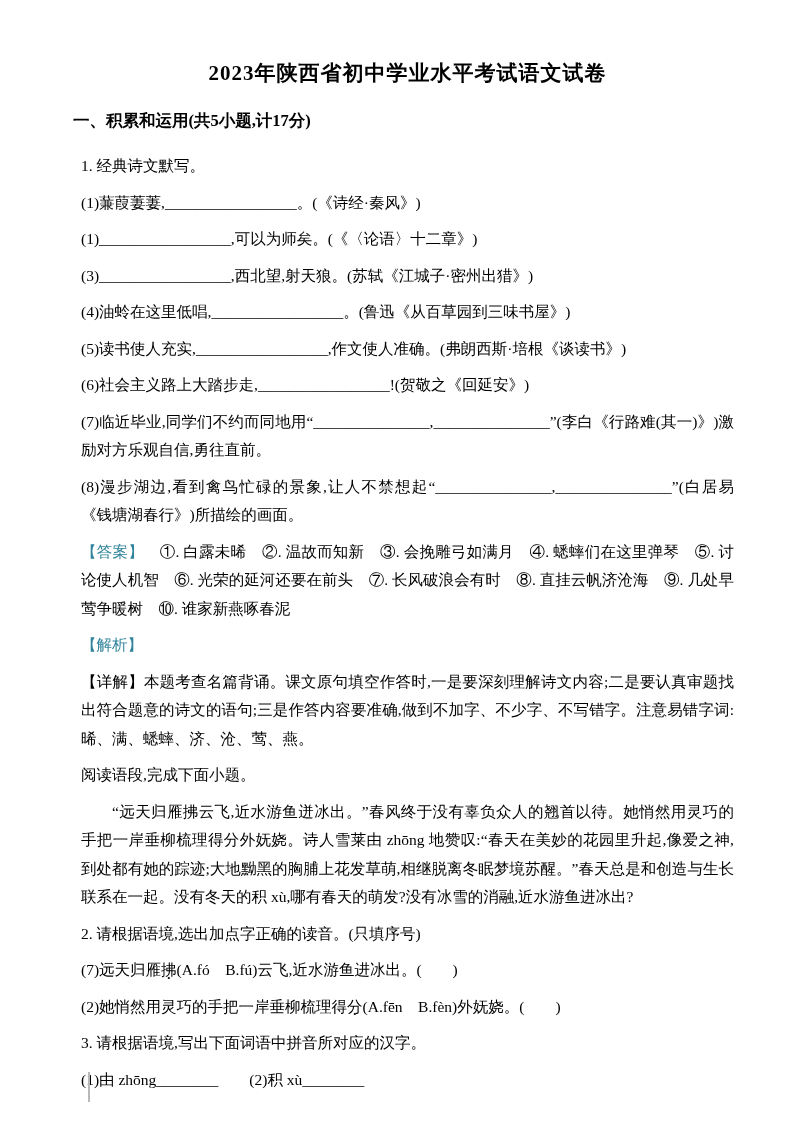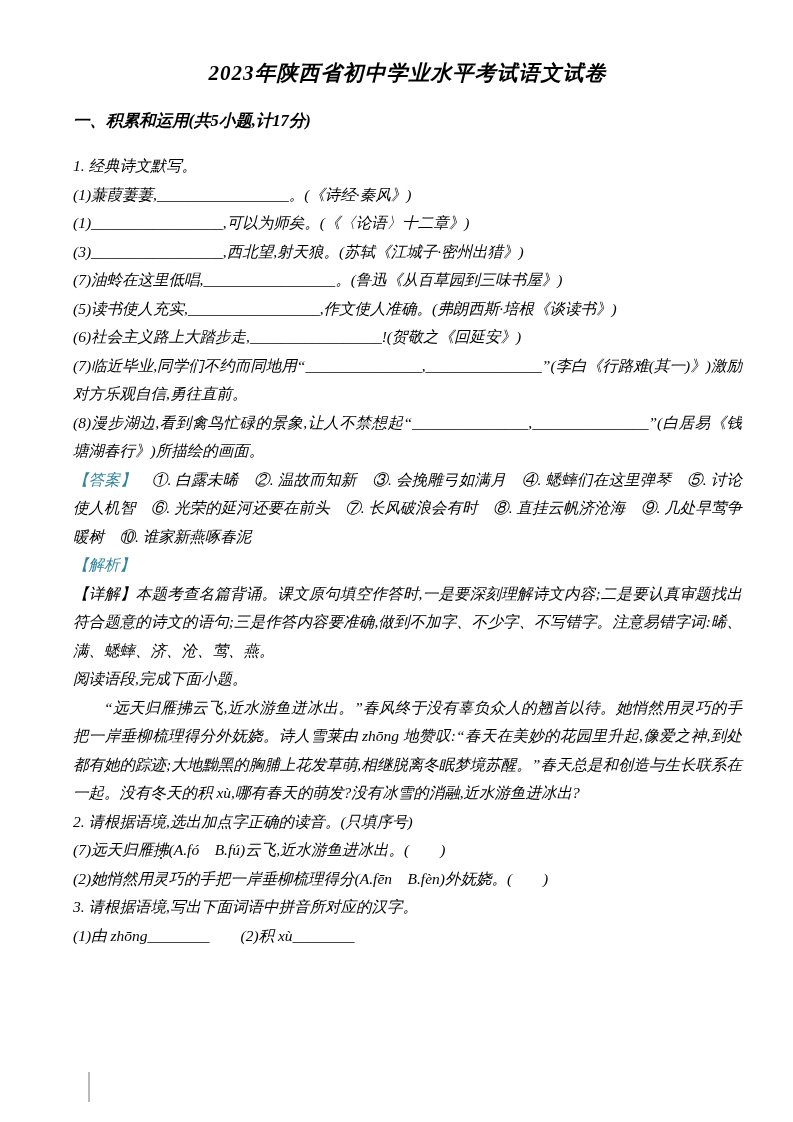--- a/index.html
+++ b/index.html
@@ -11,38 +11,37 @@
     position: relative;
     width: 793px;
     height: 1122px;
     background: #ffffff;
     font-family: "Liberation Serif", "DejaVu Serif", serif;
     color: #000000;
     overflow: hidden;
   }
   .content {
     padding: 58px 51px 0 73px;
-    font-style: italic;
   }
   h1.title {
     margin: 0 0 20px 0;
     font-size: 21px;
     line-height: 30px;
     font-weight: bold;
     text-align: center;
     letter-spacing: 1px;
   }
   h2.section {
     margin: 0 0 18px 0;
     font-size: 16.5px;
     line-height: 26px;
     font-weight: bold;
   }
   p.line {
-    margin: 0;
+    margin: 8px;
     font-size: 15.5px;
     line-height: 28.5px;
     text-align: justify;
   }
   p.passage {
     text-indent: 2em;
   }
   .blue {
     color: #31849b;
   }
@@ -74,21 +73,21 @@
   <div class="content">
 
     <h1 class="title">2023年陕西省初中学业水平考试语文试卷</h1>
 
     <h2 class="section">一、积累和运用(共5小题,计17分)</h2>
 
     <p class="line">1. 经典诗文默写。</p>
     <p class="line">(1)蒹葭萋萋,_________________。(《诗经·秦风》)</p>
     <p class="line">(1)_________________,可以为师矣。(《〈论语〉十二章》)</p>
     <p class="line">(3)_________________,西北望,射天狼。(苏轼《江城子·密州出猎》)</p>
-    <p class="line">(7)油蛉在这里低唱,_________________。(鲁迅《从百草园到三味书屋》)</p>
+    <p class="line">(4)油蛉在这里低唱,_________________。(鲁迅《从百草园到三味书屋》)</p>
     <p class="line">(5)读书使人充实,_________________,作文使人准确。(弗朗西斯·培根《谈读书》)</p>
     <p class="line">(6)社会主义路上大踏步走,_________________!(贺敬之《回延安》)</p>
     <p class="line">(7)临近毕业,同学们不约而同地用“_______________,_______________”(李白《行路难(其一)》)激励对方乐观自信,勇往直前。</p>
     <p class="line">(8)漫步湖边,看到禽鸟忙碌的景象,让人不禁想起“_______________,_______________”(白居易《钱塘湖春行》)所描绘的画面。</p>
 
     <p class="line"><span class="blue">【答案】</span><span>　①. 白露未晞　②. 温故而知新　③. 会挽雕弓如满月　④. 蟋蟀们在这里弹琴　⑤. 讨论使人机智　⑥. 光荣的延河还要在前头　⑦. 长风破浪会有时　⑧. 直挂云帆济沧海　⑨. 几处早莺争暖树　⑩. 谁家新燕啄春泥</span></p>
 
     <p class="line"><span class="blue">【解析】</span></p>
 
     <p class="line"><span>【详解】</span><span>本题考查名篇背诵。课文原句填空作答时,一是要深刻理解诗文内容;二是要认真审题找出符合题意的诗文的语句;三是作答内容要准确,做到不加字、不少字、不写错字。注意易错字词:晞、满、蟋蟀、济、沧、莺、燕。</span></p>

